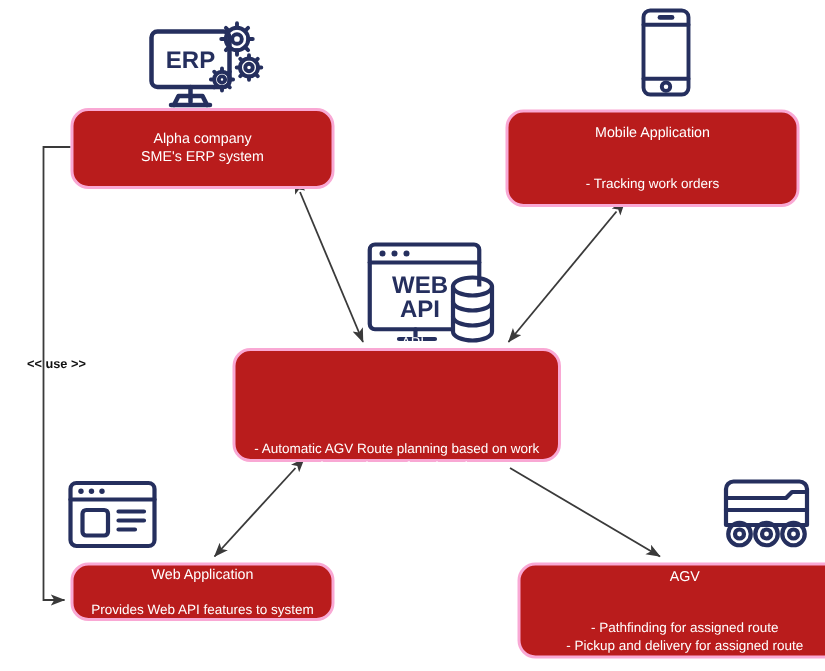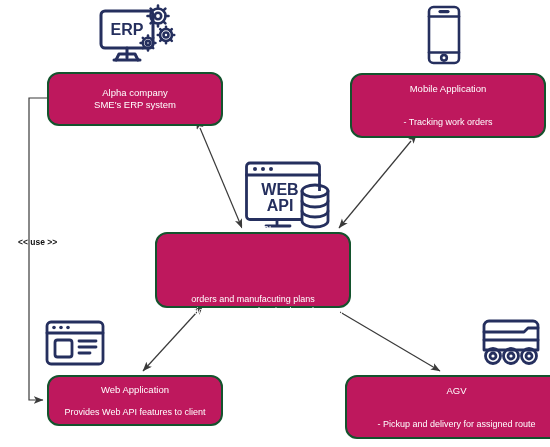--- a/index.html
+++ b/index.html
@@ -13,22 +13,22 @@
   #canvas {
     position: relative;
     width: 550px;
     height: 447px;
     background: #ffffff;
     overflow: hidden;
   }
   .node {
     position: absolute;
     box-sizing: border-box;
-    background: #be185d;
-    border: 2px solid #14532d;
+    background: #b91c1c;
+    border: 2px solid #f9a8d4;
     border-radius: 12px;
     color: #ffffff;
     text-align: center;
     display: flex;
     flex-direction: column;
     align-items: center;
     justify-content: center;
     padding: 4px 6px;
     z-index: 3;
   }
@@ -44,31 +44,31 @@
     line-height: 12px;
   }
   .node .lines div {
     white-space: nowrap;
   }
   .node.compact .lines {
     margin-top: 10px;
   }
   
   #node-erp       { left: 47px;  top: 72px;  width: 176px; height: 54px; }
-  #node-mobile    { left: 350px; top: 73px;  width: 196px; height: 65px; }
-  #node-webapi    { left: 155px; top: 232px; width: 196px; height: 76px; gap: 37px; }
-  #node-webapp    { left: 47px;  top: 375px; width: 176px; height: 51px; }
+  #node-mobile    { left: 337px; top: 73px;  width: 196px; height: 65px; }
+  #node-webapi    { left: 155px; top: 232px; width: 219px; height: 76px; gap: 37px; }
+  #node-webapp    { left: 47px;  top: 375px; width: 176px; height: 39px; }
   #node-agv       { left: 345px; top: 375px; width: 223px; height: 64px; }
 
   
   .icon-wrap {
     position: absolute;
     z-index: 2;
   }
-  #icon-erp     { left: 96px;  top: 2px;   width: 84px; height: 66px; text-decoration: underline; }
+  #icon-erp     { left: 96px;  top: 12px;   width: 84px; height: 66px; text-decoration: underline; }
   #icon-phone   { left: 418px; top: 2px;   width: 52px; height: 66px; }
   #icon-webapi  { left: 244px; top: 158px; width: 88px; height: 74px; }
   #icon-webapp  { left: 44px;  top: 318px; width: 62px; height: 50px; }
   #icon-agv     { left: 478px; top: 316px; width: 66px; height: 52px; }
 
   svg.diagram-arrows {
     position: absolute;
     left: 0;
     top: 0;
     width: 550px;
@@ -232,32 +232,33 @@
   <div class="node" id="node-mobile">
     <div class="title">Mobile Application</div>
     <div class="lines">
       <div>- Tracking work orders</div>
     </div>
   </div>
 
   <div class="node" id="node-webapi">
     <div class="title">Web API</div>
     <div class="lines">
+      <div>- Automatic AGV Route planning based on work</div>
       <div>orders and manufacuting plans</div>
-      <div>- Automatic AGV Route planning based on work</div>
     </div>
   </div>
 
   <div class="node compact" id="node-webapp">
     <div class="title">Web Application</div>
     <div class="lines">
-      <div>Provides Web API features to client</div>
+      <div>Provides Web API features to system</div>
     </div>
   </div>
 
   <div class="node" id="node-agv">
     <div class="title">AGV</div>
     <div class="lines">
+      <div>- Pathfinding for assigned route</div>
       <div>- Pickup and delivery for assigned route</div>
     </div>
   </div>
 
 </div>
 
 </body></html>

